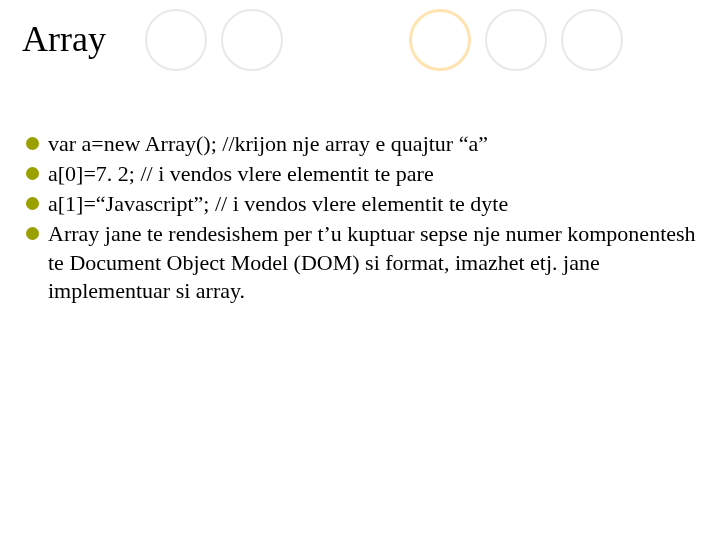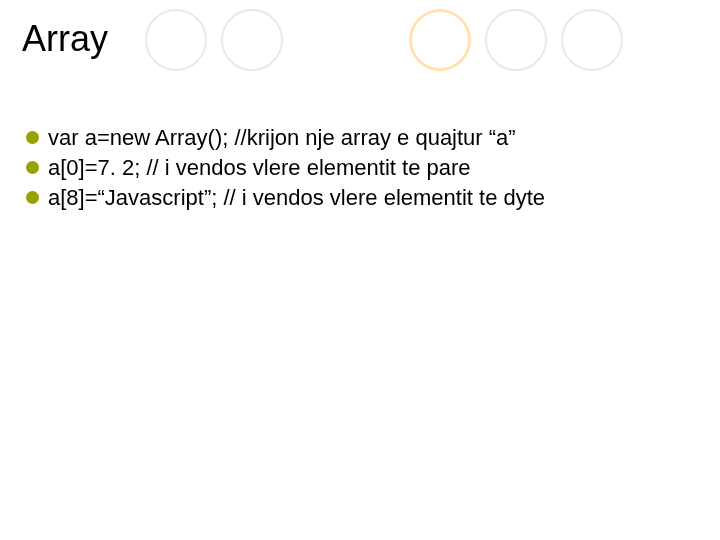--- a/index.html
+++ b/index.html
@@ -11,20 +11,21 @@
     font-family: Arial, Helvetica, sans-serif;
     color: #000;
     position: relative;
     overflow: hidden;
   }
   .slide {
     position: relative;
     width: 720px;
     height: 540px;
     box-sizing: border-box;
+    font-family: Liberation Serif, serif;
   }
   .title {
     position: absolute;
     left: 22px;
     top: 18px;
     font-size: 36px;
     font-weight: 400;
     color: #000;
   }
   .circles {
@@ -34,21 +35,21 @@
     pointer-events: none;
   }
   .circ {
     position: absolute;
     border-radius: 50%;
     box-sizing: border-box;
   }
   .bullets {
     position: absolute;
     left: 26px;
-    top: 124px;
+    top: 130px;
     width: 670px;
     font-size: 22px;
     line-height: 1.28;
   }
   .item {
     position: relative;
     padding-left: 22px;
     margin-bottom: 2px;
   }
   .dot {
@@ -83,17 +84,21 @@
     <div class="item">
       <span class="dot"></span>
       <span class="txt">var a=new Array(); //krijon nje array e quajtur “a”</span>
     </div>
     <div class="item">
       <span class="dot"></span>
       <span class="txt">a[0]=7. 2; // i vendos vlere elementit te pare</span>
     </div>
     <div class="item">
       <span class="dot"></span>
-      <span class="txt">a[8]=“Javascript”; // i vendos vlere elementit te dyte</span>
+      <span class="txt">a[1]=“Javascript”; // i vendos vlere elementit te dyte</span>
+    </div>
+    <div class="item">
+      <span class="dot"></span>
+      <span class="txt">Array jane te rendesishem per t’u kuptuar sepse nje numer komponentesh te  Document Object Model (DOM) si format, imazhet etj. jane implementuar si array.</span>
     </div>
   </div>
 
 </div>
 
 </body></html>

